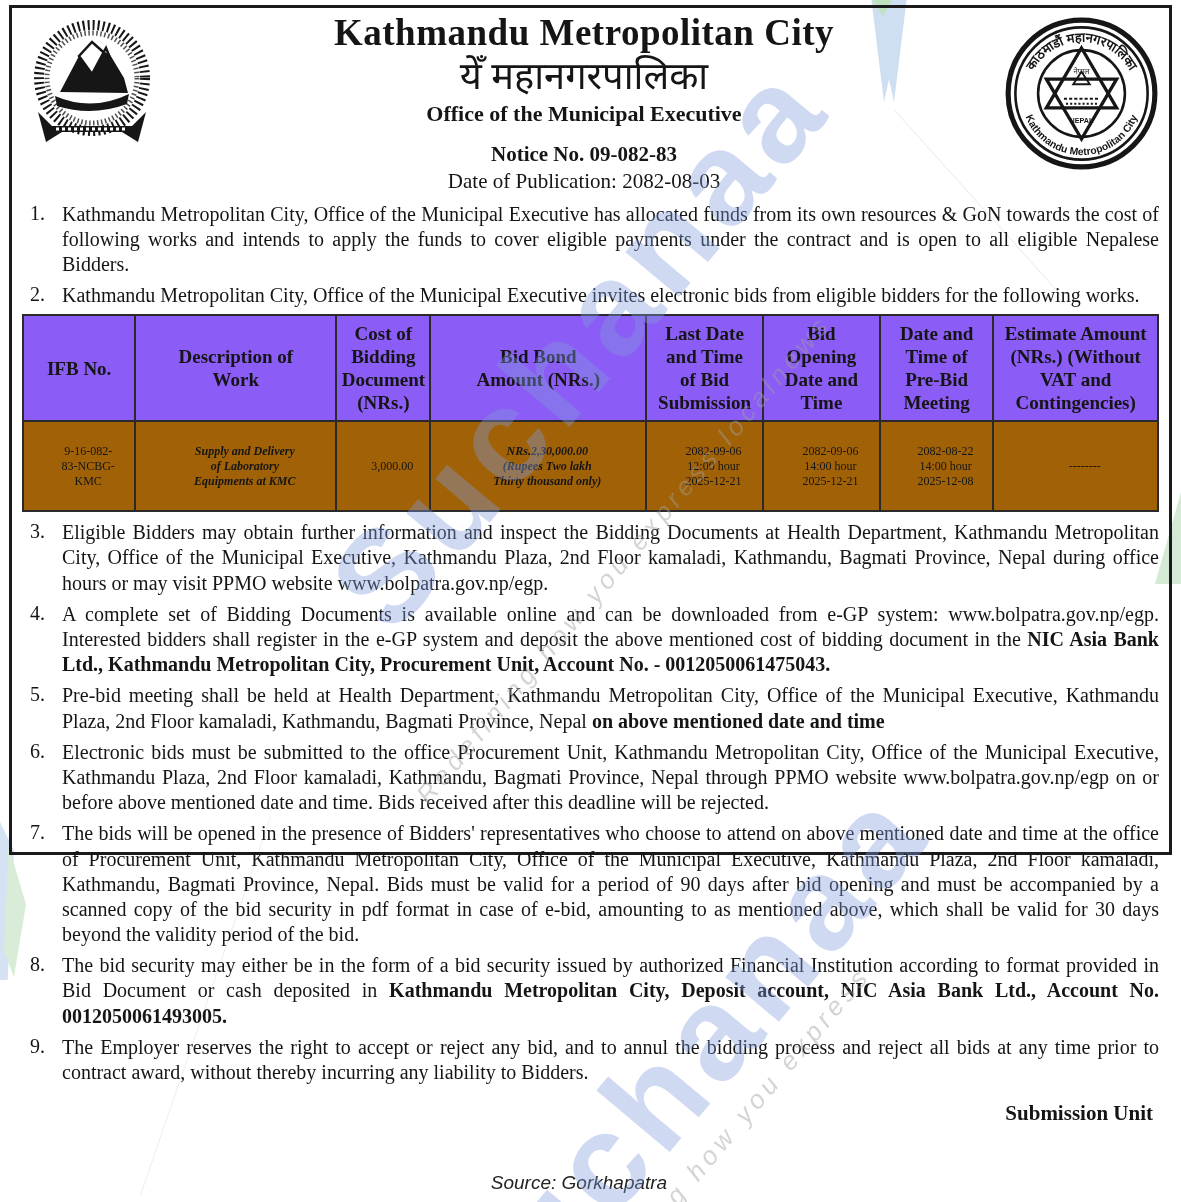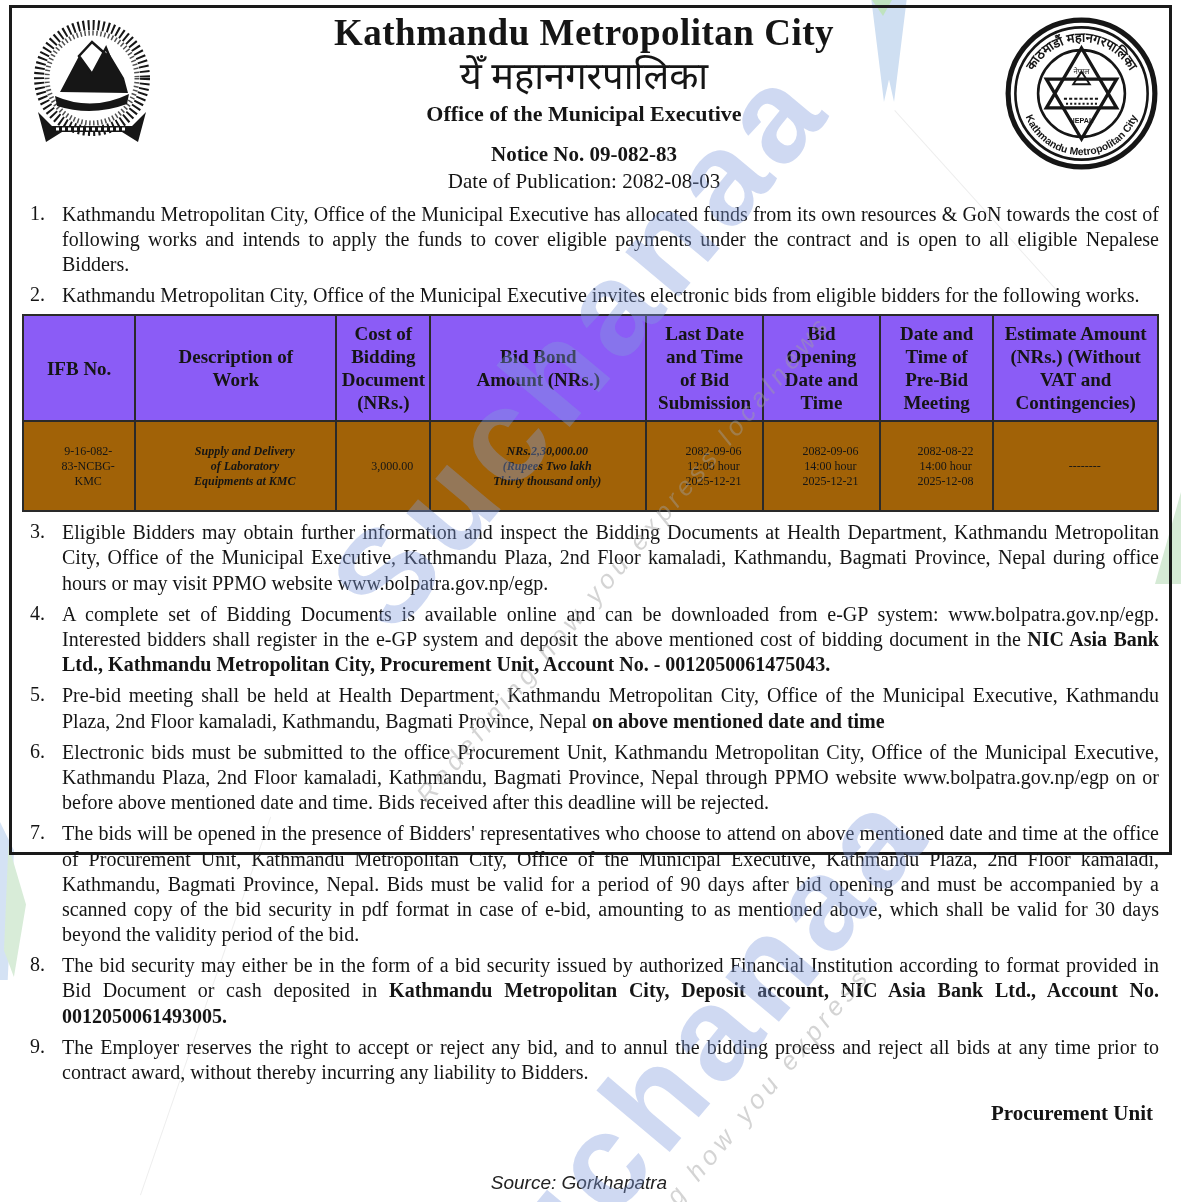--- a/index.html
+++ b/index.html
@@ -248,16 +248,16 @@
       <div class="para">
         <span class="pnum">8.</span>
         <span class="ptext">The bid security may either be in the form of a bid security issued by authorized Financial Institution according to format provided in Bid Document or cash deposited in <b>Kathmandu Metropolitan City, Deposit account, NIC Asia Bank Ltd., Account No. 0012050061493005.</b></span>
       </div>
       <div class="para">
         <span class="pnum">9.</span>
         <span class="ptext">The Employer reserves the right to accept or reject any bid, and to annul the bidding process and reject all bids at any time prior to contract award, without thereby incurring any liability to Bidders.</span>
       </div>
     </div>
 
-  <div class="sig">Procurement Unit</div>
+  <div class="sig">Submission Unit</div>
 </div>
 
 <div class="source-row">Source: Gorkhapatra</div>
 
 </body></html>

